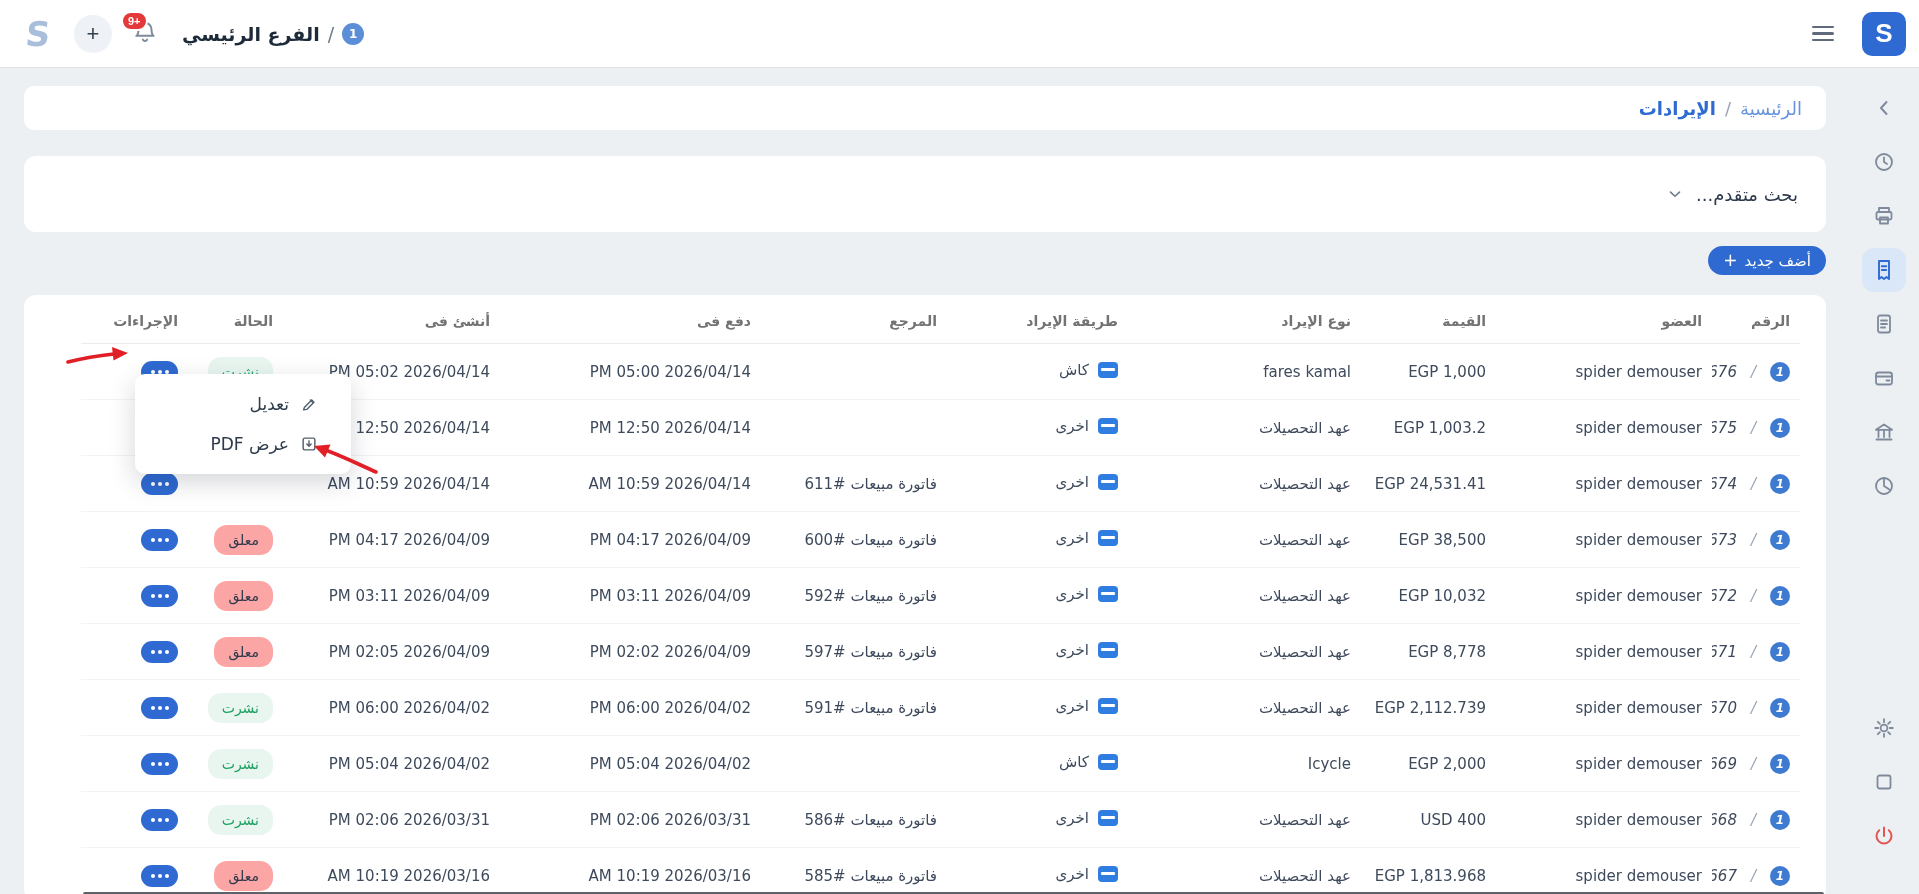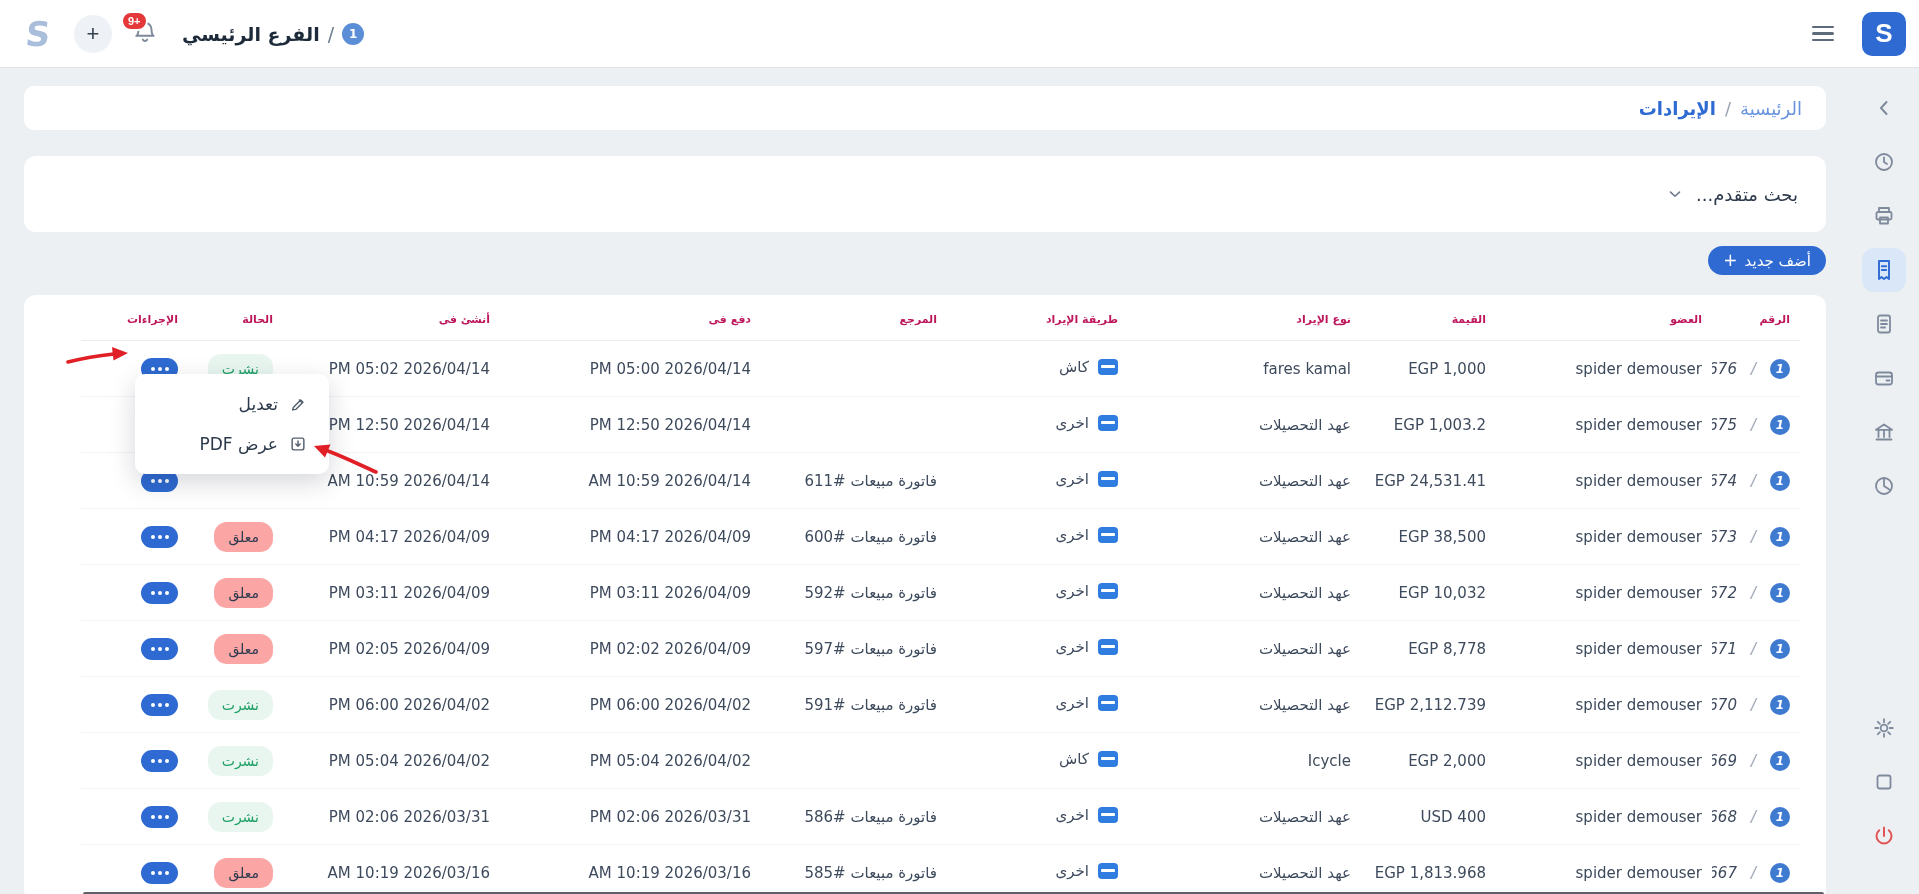--- a/index.html
+++ b/index.html
@@ -47,42 +47,42 @@
     padding:0 28px;direction:rtl;gap:12px;font-size:18px;color:#2c3a4b;cursor:pointer;}
   .chev-down{color:#6f7c8d;display:flex;}
   .add-row{margin-top:14px;display:flex;direction:rtl;}
   .add-btn{height:29px;background:#2e6ad1;color:#fff;border:none;border-radius:15px;display:inline-flex;
     align-items:center;gap:7px;padding:0 15px;font-size:15px;cursor:pointer;direction:rtl;font-family:inherit;}
   .add-plus{font-size:17px;line-height:1;}
   
   .table-card{margin-top:20px;background:#fff;border-radius:12px;padding:0 26px;position:relative;
     height:606px;overflow:hidden;box-sizing:border-box;}
   table{width:1719px;border-collapse:collapse;direction:rtl;table-layout:fixed;margin-right:0;margin-left:auto;}
-  th{font-size:11px;font-weight:bold;color:#be185d;text-align:right;padding:18px 10px 14px;
+  th{font-size:14px;font-weight:bold;color:#737373;text-align:right;padding:18px 10px 14px;
     border-bottom:1px solid #e9ebef;white-space:nowrap;overflow:hidden;margin-top:32px;}
   td{font-size:15px;color:#3d4a5c;text-align:right;padding:0 10px;height:55px;
     border-bottom:1px solid #f1f3f5;white-space:nowrap;overflow:hidden;}
   .ltr{direction:ltr;unicode-bidi:isolate;display:inline-block;}
   .numcell{display:inline-flex;align-items:center;gap:14px;direction:ltr;font-style:italic;}
   .num-sep{color:#9aa4b2;}
   .badge-1{min-width:20px;height:20px;border-radius:50%;background:#3f7ad1;color:#fff;font-size:12px;
     display:inline-flex;align-items:center;justify-content:center;font-weight:bold;}
   .method{display:inline-flex;align-items:center;gap:9px;}
   .pay-icon{width:20px;height:16px;border-radius:4px;background:#2f7de1;position:relative;flex:none;}
   .pay-icon::after{content:"";position:absolute;left:3px;right:3px;top:6px;height:3px;background:#fff;border-radius:1px;}
   .pill{display:inline-flex;align-items:center;height:26px;padding:2px 14px;border-radius:13px;font-size:14px;}
   .pill.published{background:#e9f6f0;color:#1fa065;}
   .pill.pending{background:#fca5a5;color:#2b3a4d;}
   .dots{width:37px;height:22px;border-radius:11px;background:#2e6ad1;border:none;cursor:pointer;
     display:inline-flex;align-items:center;justify-content:center;vertical-align:middle;}
   .dot{width:4px;height:4px;border-radius:50%;background:#fff;box-shadow:-7px 0 0 #fff,7px 0 0 #fff;}
   .hscroll{position:absolute;left:59px;right:2px;bottom:5px;height:4px;background:#42464e;border-radius:3px;opacity:.85;}
   
   .ctx-menu{position:absolute;left:135px;top:374px;width:182px;background:#fff;border-radius:10px;
-    box-shadow:0 8px 26px rgba(20,30,50,.18);padding:10px 6px;z-index:50;direction:rtl;}
+    box-shadow:0 8px 26px rgba(20,30,50,.18);padding:10px 17px;z-index:50;direction:rtl;}
   .ctx-item{display:flex;align-items:center;gap:11px;padding:0 16px;height:40px;font-size:17px;
     color:#2c3a4b;cursor:pointer;}
   .ctx-item.danger{color:#e5484d;}
   .mi{display:flex;color:#55606e;flex:none;}
   .ctx-item.danger .mi{color:#e5484d;}
   
   .annot{position:absolute;z-index:60;pointer-events:none;}
 </style>
 </head>
 <body>

